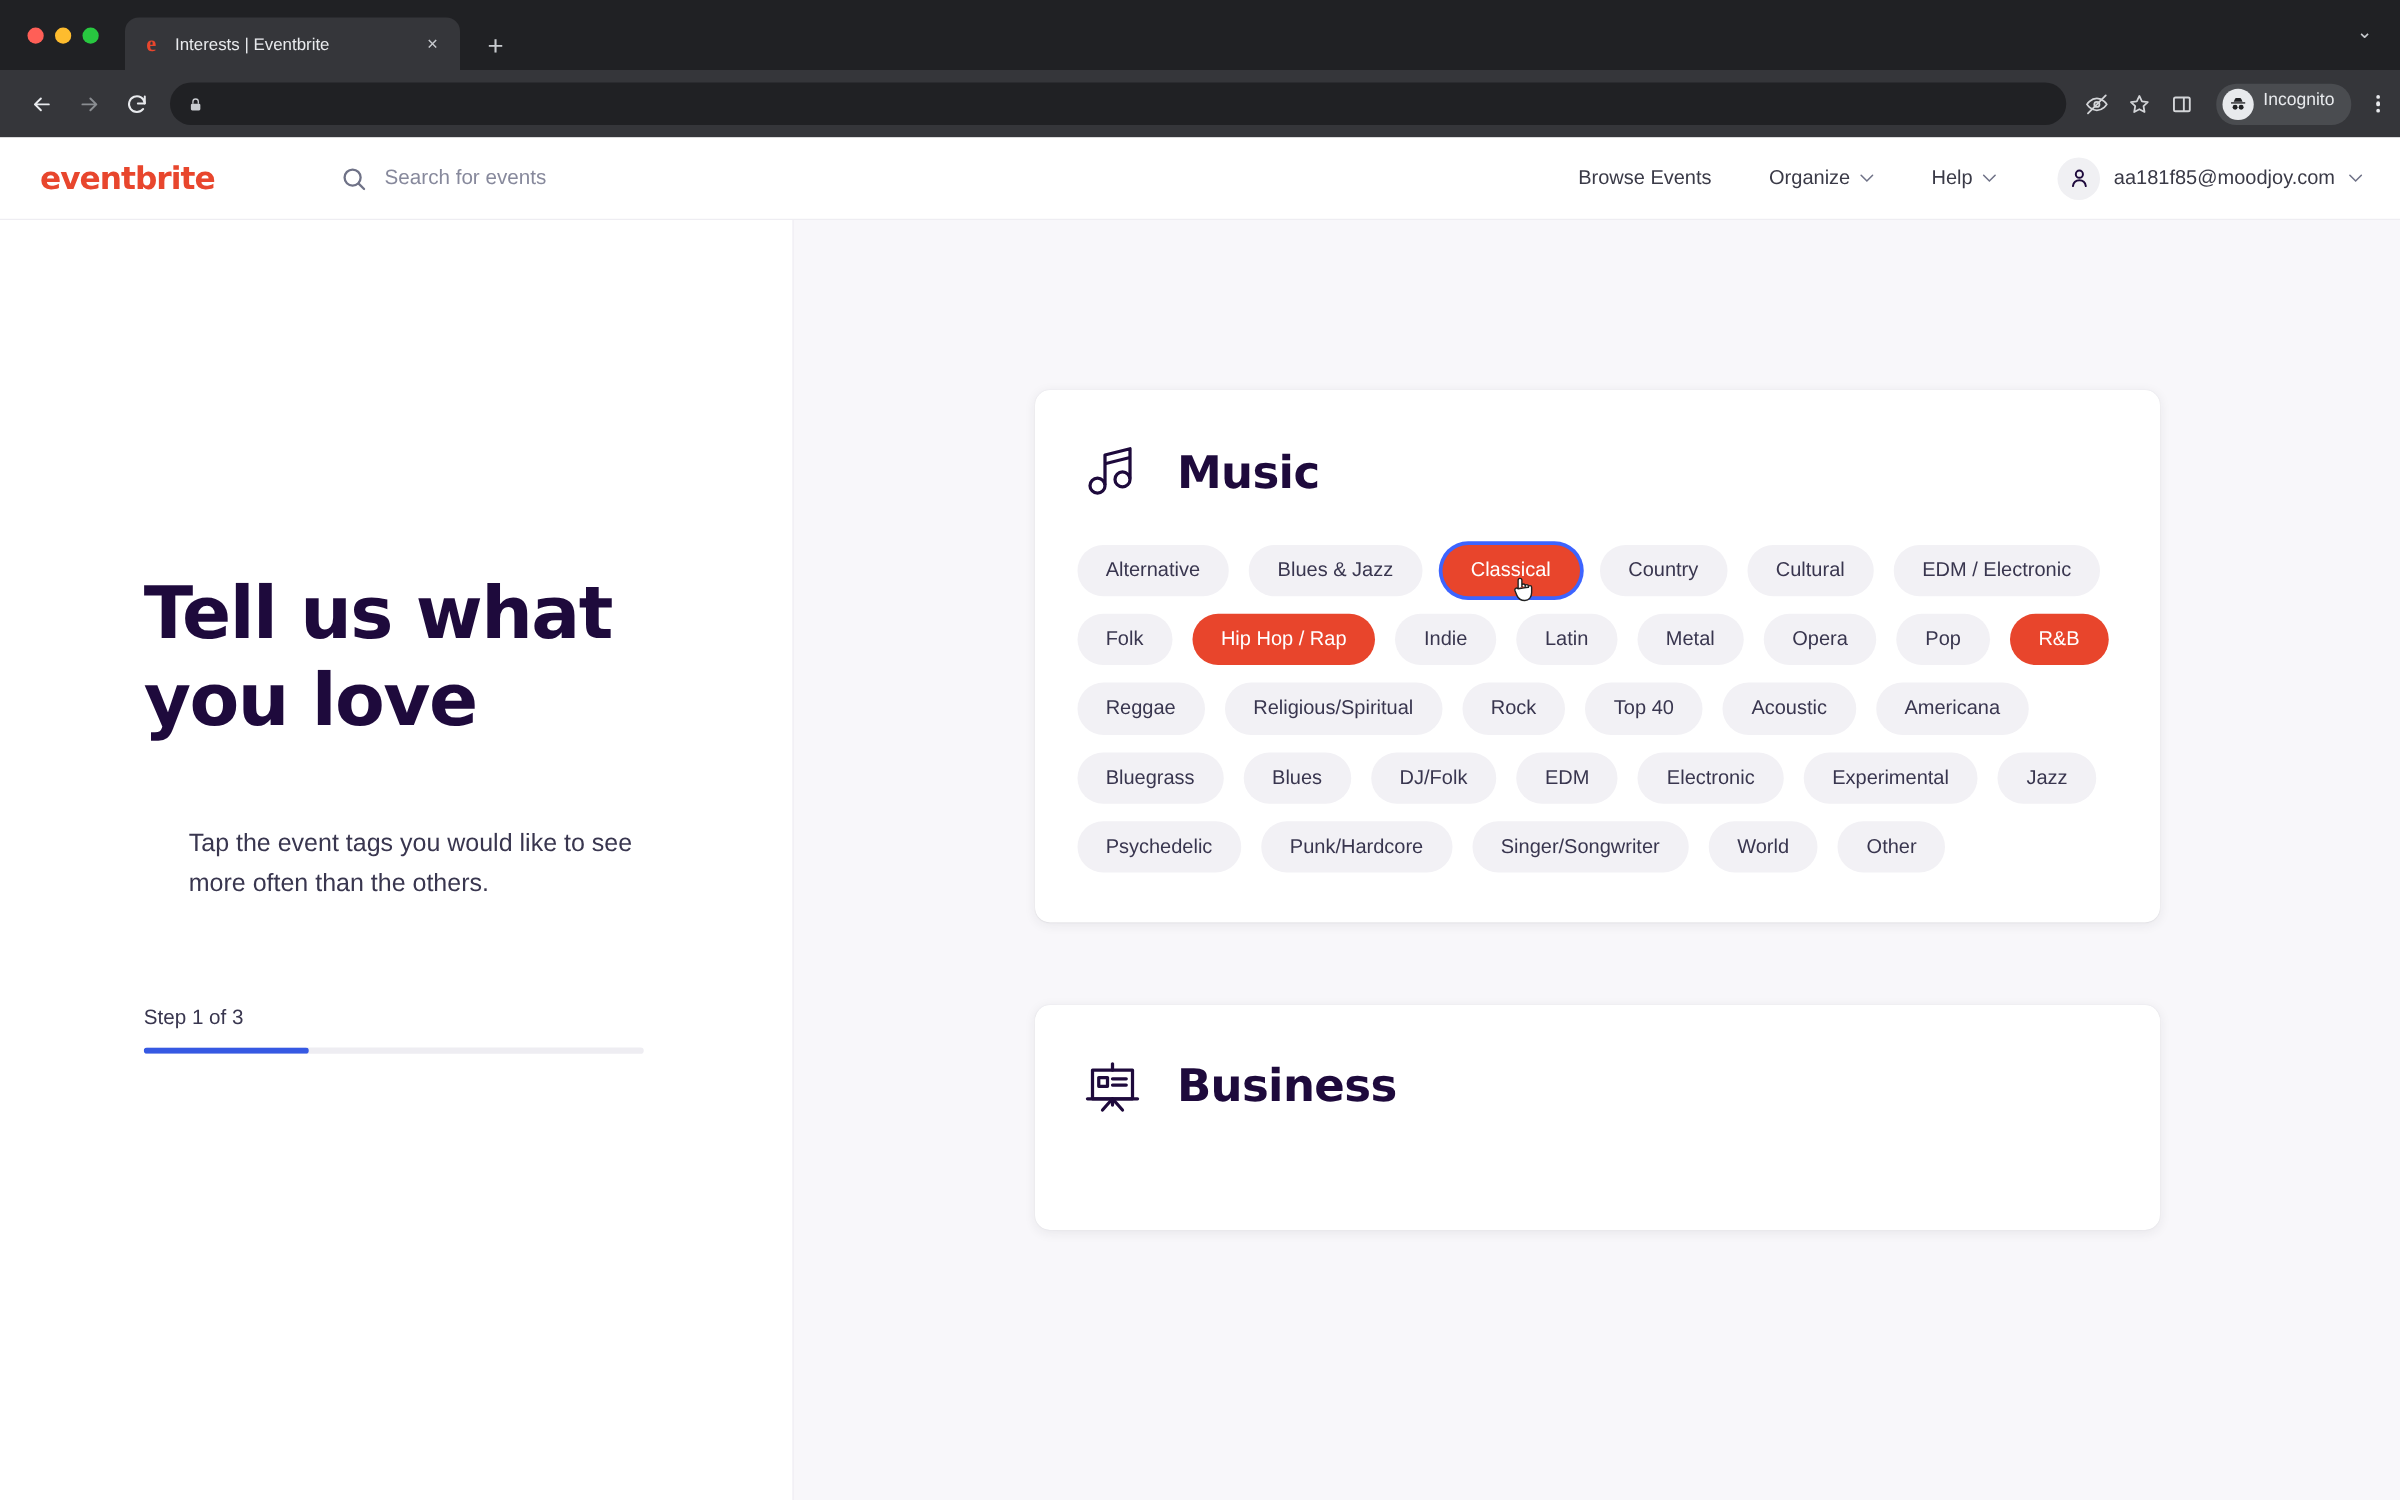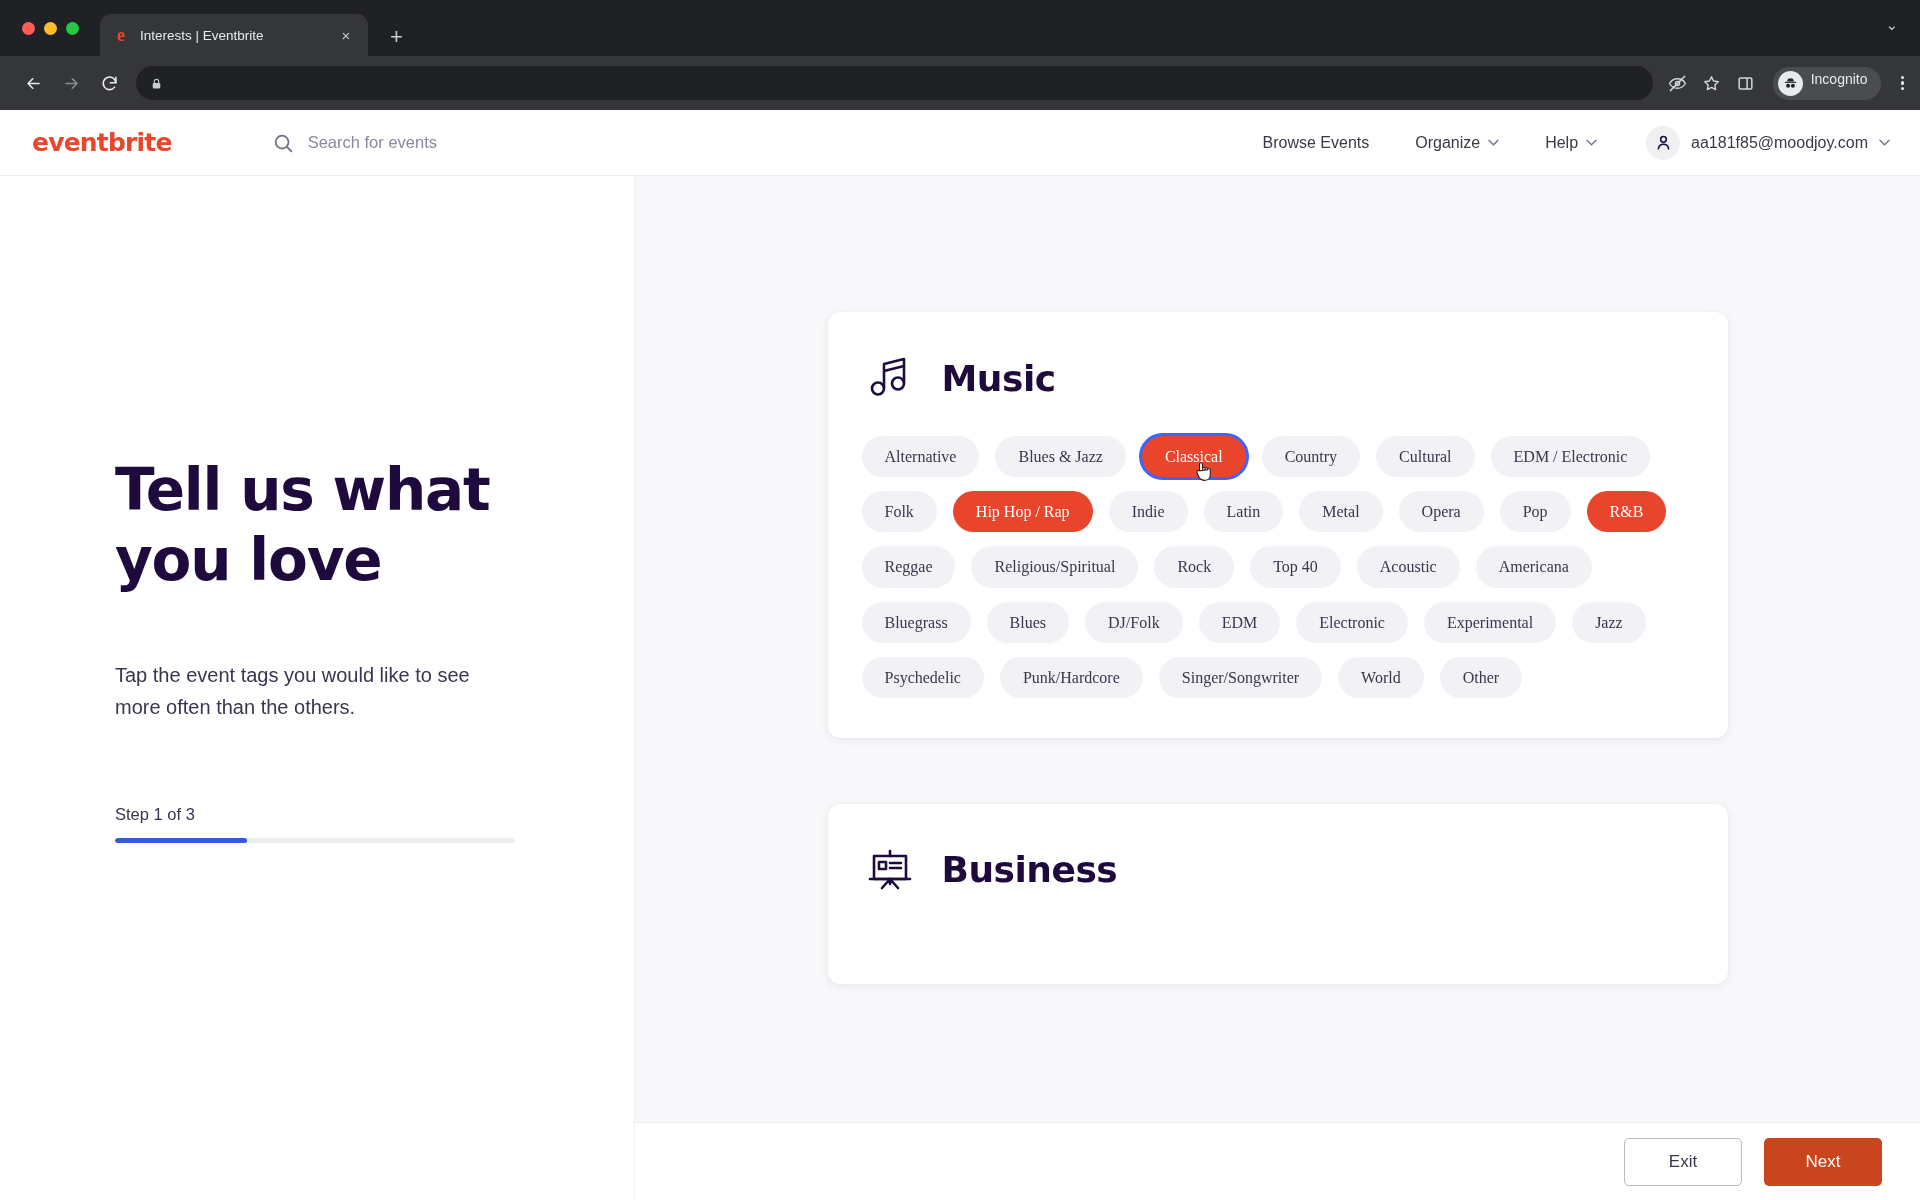--- a/index.html
+++ b/index.html
@@ -113,21 +113,21 @@
   .left-pane {
     width: 634px; flex:none; background:#fff; padding: 0 0 0 115px;
     position:relative;
   }
   .left-inner { position:absolute; top: 280px; left:115px; width: 405px; }
   .headline {
     font-size: 58px; line-height: 1.2; font-weight:bold; color:#1e0a3c;
     letter-spacing:-1.2px; font-family:"DejaVu Sans", sans-serif;
   }
   .subtext {
-    margin-top: 64px; font-size: 20px; line-height: 1.6; color:#39364f;
+    margin-top: 64px; font-size: 20px; line-height: 1.6; color:#39364f;margin-left:36px;
   }
   .step-label { margin-top: 82px; font-size:16.5px; color:#39364f; }
   .progress-track {
     margin-top: 14px; width: 400px; height: 5px; background:#eeedf2; border-radius:3px; overflow:hidden;
   }
   .progress-fill { height:100%; background:#3659e3; border-radius:3px; }
 
   .right-pane {
     flex:1; background:#f8f7fa; position:relative; overflow:hidden;
     border-left:1px solid #f0eef4;
@@ -138,21 +138,21 @@
     box-shadow: 0 2px 9px rgba(40,44,53,.08), 0 0 1px rgba(40,44,53,.10);
   }
   .card-head { display:flex; align-items:center; gap:28px; margin-bottom:34px; padding-left:4px; }
   .cat-icon { width:48px; height:48px; flex:none; }
   .cat-title { font-size:36px; font-weight:bold; color:#1e0a3c; font-family:"DejaVu Sans", sans-serif; letter-spacing:-.5px;}
 
   .tags { display:flex; flex-wrap:wrap; gap: 14px 16px; }
   .tag {
     background:#f2f1f5; color:#39364f; border-radius: 22px; padding: 11px 23px;
     font-size: 16px; cursor:pointer; border:none; white-space:nowrap;
-    font-family:Liberation Serif, serif; line-height:1.2; position:relative;
+    font-family:Liberation Sans, sans-serif; line-height:1.2; position:relative;
   }
   .tag.selected { background:#e8452c; color:#fff; }
   .tag.focused {
     box-shadow: 0 0 0 3px #3d64ff;
   }
   .cursor-hand {
     position:absolute; left: 50%; top: 24px; width:20px; height:24px;
     pointer-events:none;
   }
 
@@ -365,21 +365,17 @@
                     <path d="M24 5v5"></path>
                     <path d="M4 33h40"></path>
                     <path d="M24 33l-8 9M24 33l8 9M24 33v5"></path>
                     <rect x="13" y="16" width="7" height="7"></rect>
                     <path d="M24 17h11M24 22h11"></path>
                   </svg></span>
                 <span class="cat-title">Business</span>
               </div>
             </div>
           </div>
-        <div class="bottombar">
-          <button class="btn btn-exit">Exit</button>
-          <button class="btn btn-next" style="background: rgb(200, 69, 29);">Next</button>
-        </div>
       </div>
 
     </div>
   </div>
 </div>
 
 </body></html>

